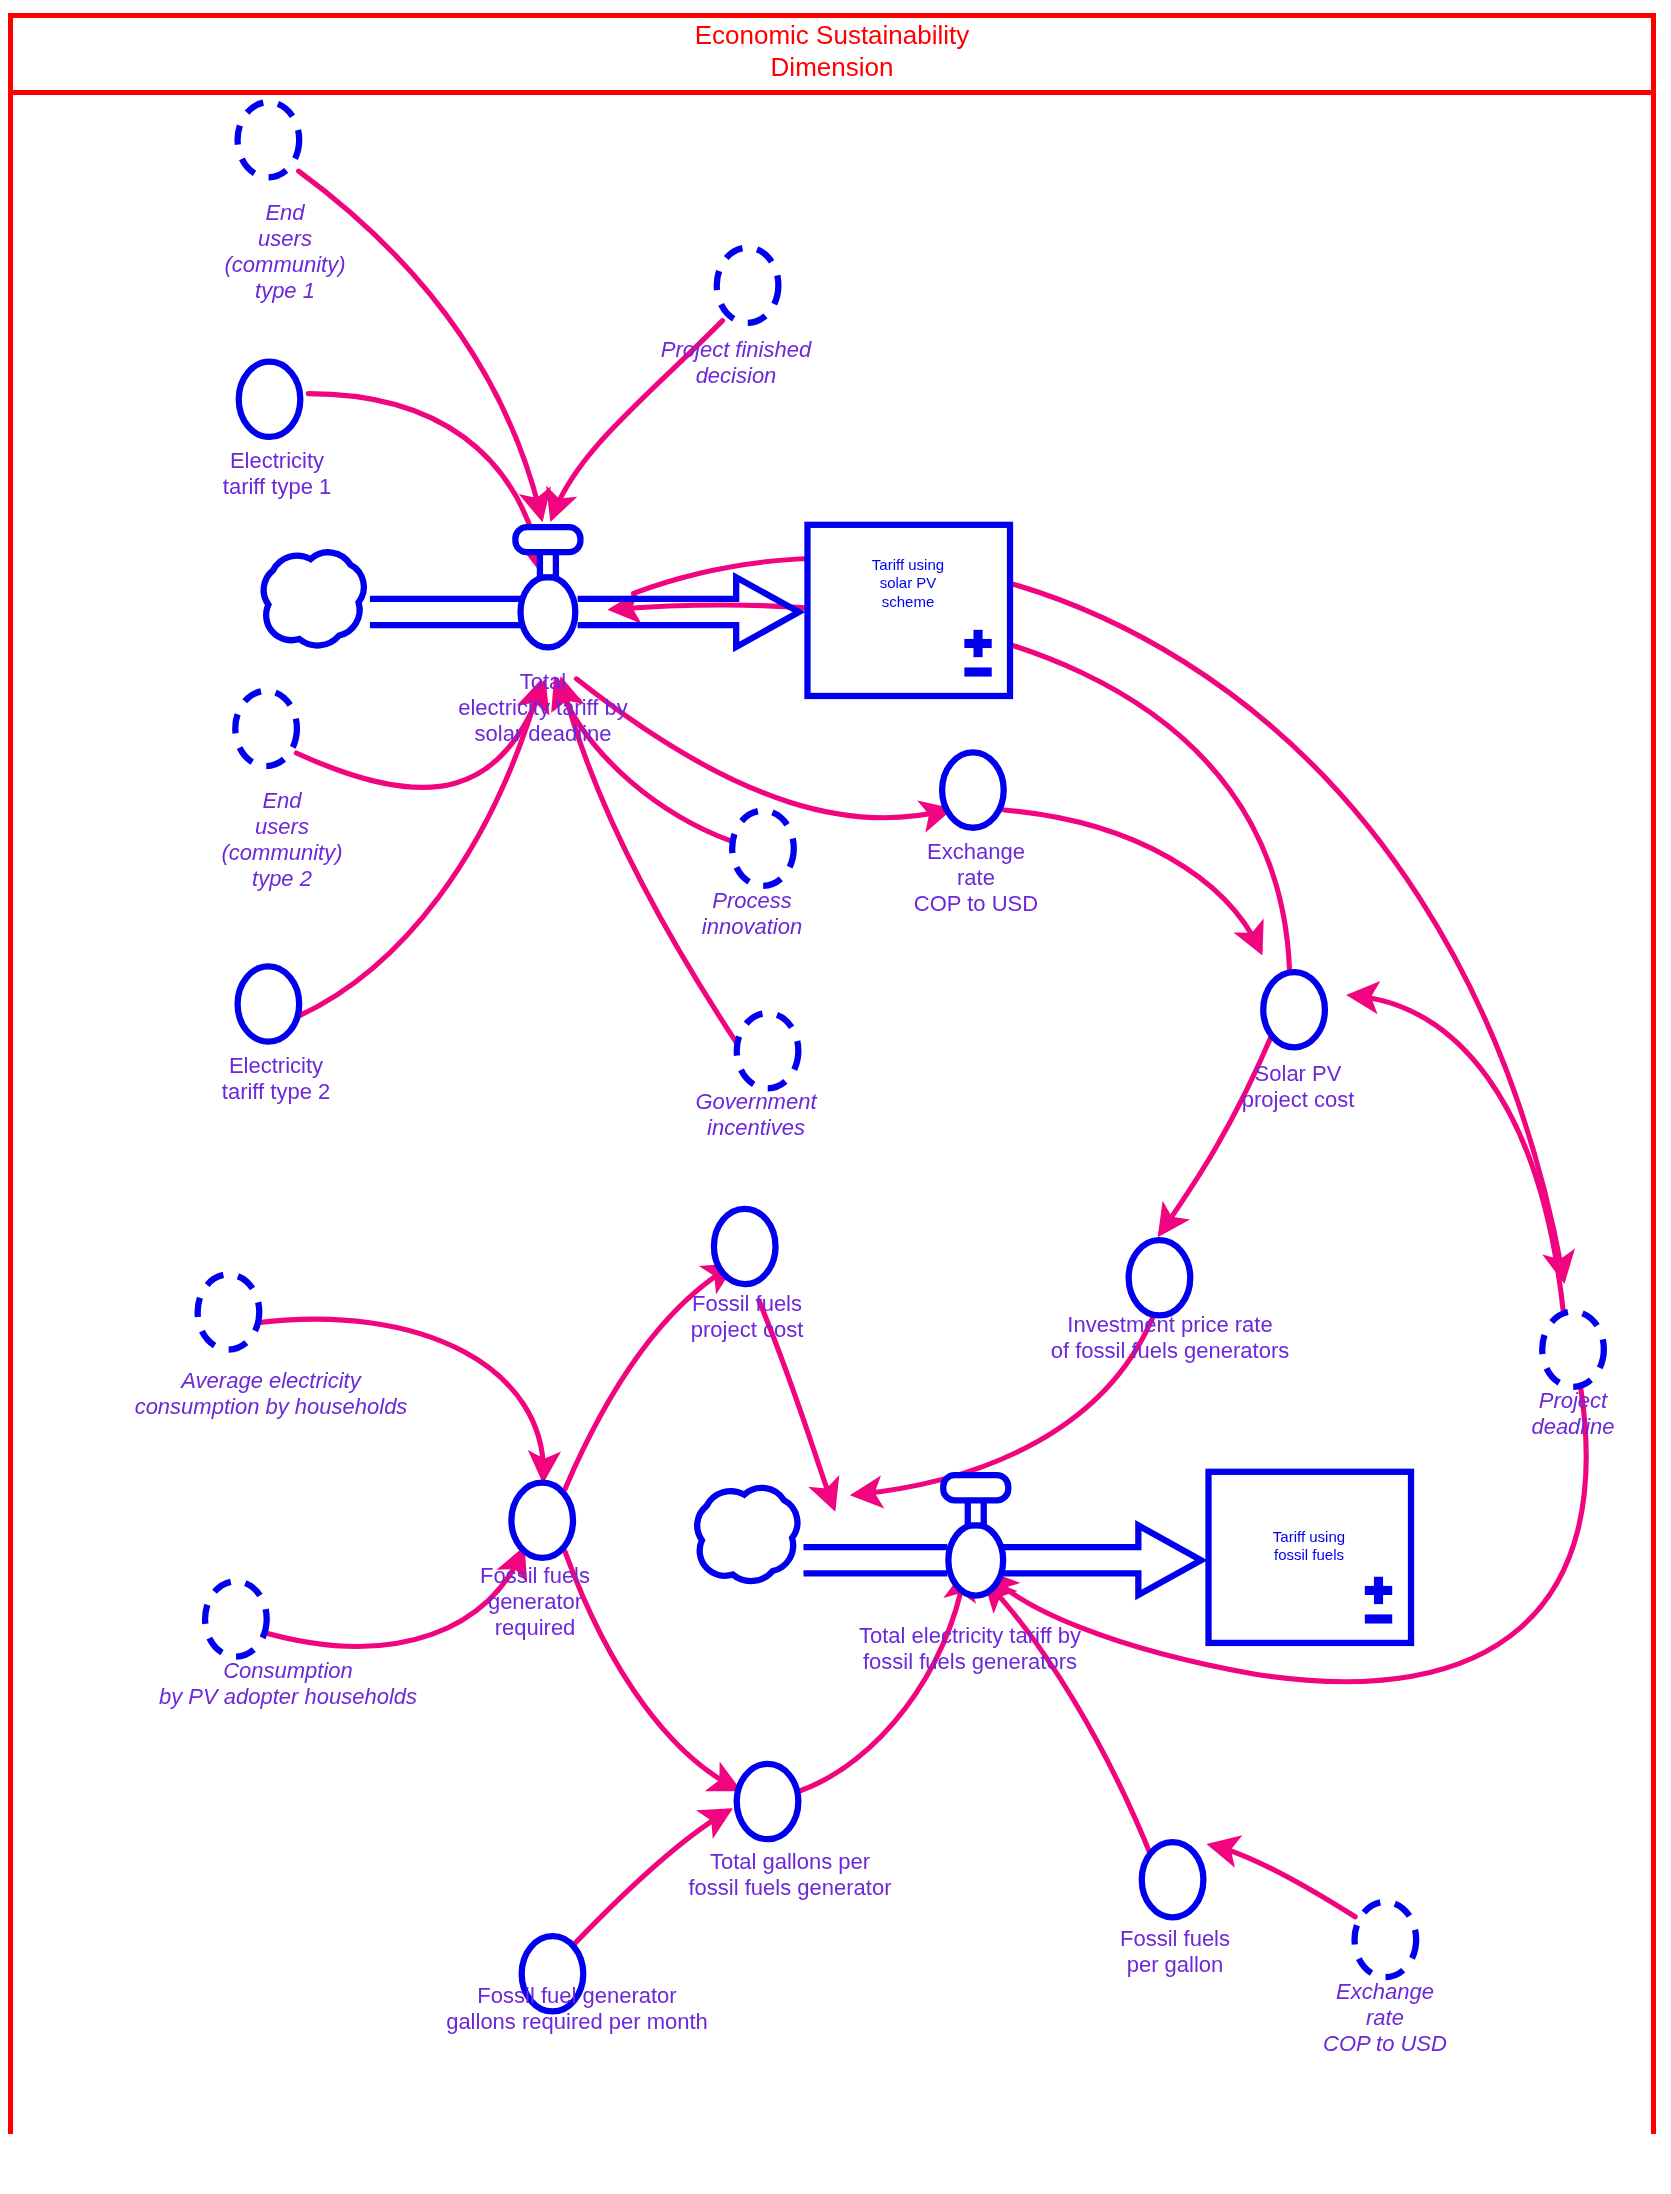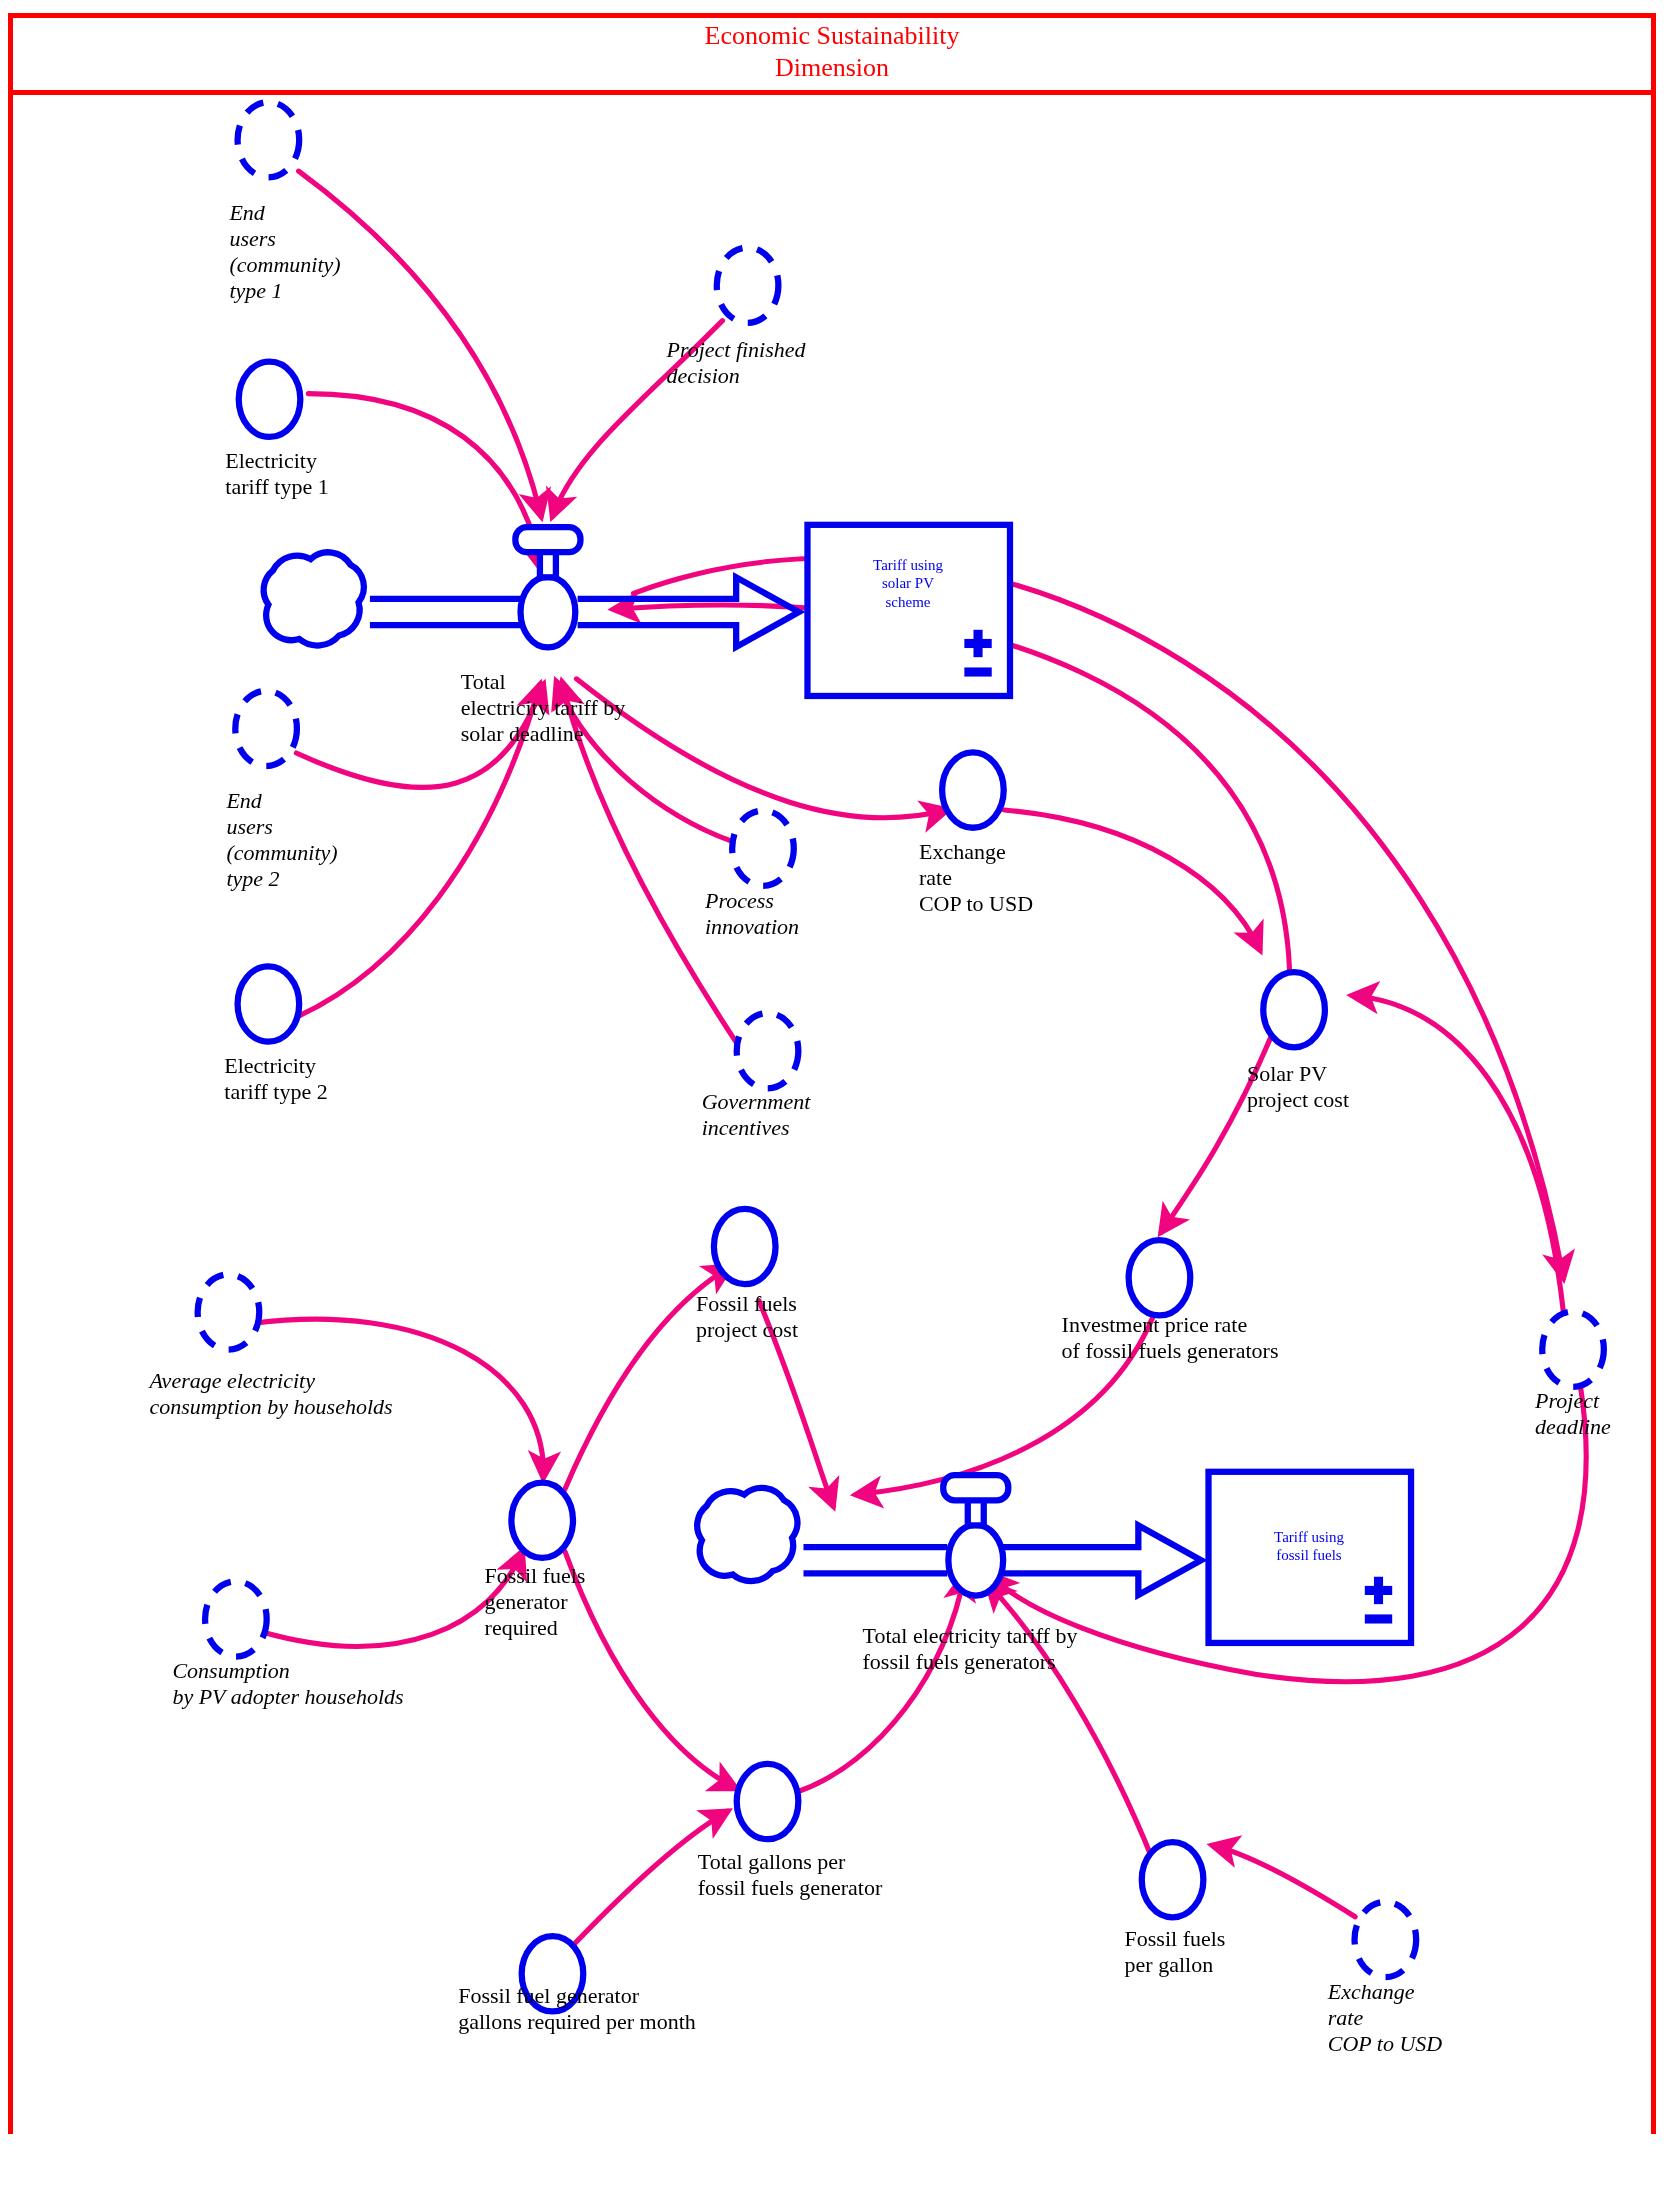--- a/index.html
+++ b/index.html
@@ -1,26 +1,26 @@
 <!DOCTYPE html>
 <html style="font-size:9px"><head>
 <meta charset="utf-8">
 <title>Economic Sustainability Sub-System</title>
 <style>
   html,body{margin:0;padding:0;background:#ffffff;}
   body{font-family:"Liberation Sans",sans-serif;}
-  #page{position:relative;width:1672px;height:2134px;background:#fff;overflow:hidden;font-family:Liberation Serif, serif;}
+  #page{position:relative;width:1672px;height:2134px;background:#fff;overflow:hidden;}
   #frame{position:absolute;left:8px;top:12.6px;width:1648px;height:2157px;border:5.1px solid #FF0000;box-sizing:border-box;}
   #hdr-rule{position:absolute;left:8px;top:90px;width:1648px;height:5.1px;background:#FF0000;}
   #hdr-title{position:absolute;left:8px;top:15px;width:1648px;height:74px;
     display:flex;flex-direction:column;align-items:center;justify-content:center;
     color:#FF0000;font-size:26px;line-height:1.22;font-weight:400;text-align:center;}
   #svgmain{position:absolute;left:0;top:0;width:1672px;height:2194px;}
   .cap{position:absolute;left:38px;top:2105px;color:#000000;font-size:33px;font-weight:bold;letter-spacing:-0.3px;}
-  .lbl{position:absolute;color:#000000;font-size:22px;line-height:1.18;
+  .lbl{position:absolute;color:#6d28d9;font-size:22px;line-height:1.18;text-align:center;
        transform:translateX(-50%);white-space:pre;pointer-events:none;}
   .lbl.it{font-style:italic;}
   .stocktxt{position:absolute;color:#0000EE;font-size:15px;line-height:1.22;text-align:center;
        transform:translateX(-50%);white-space:pre;}
 </style>
 </head>
 <body>
 
 <div id="page">
 

